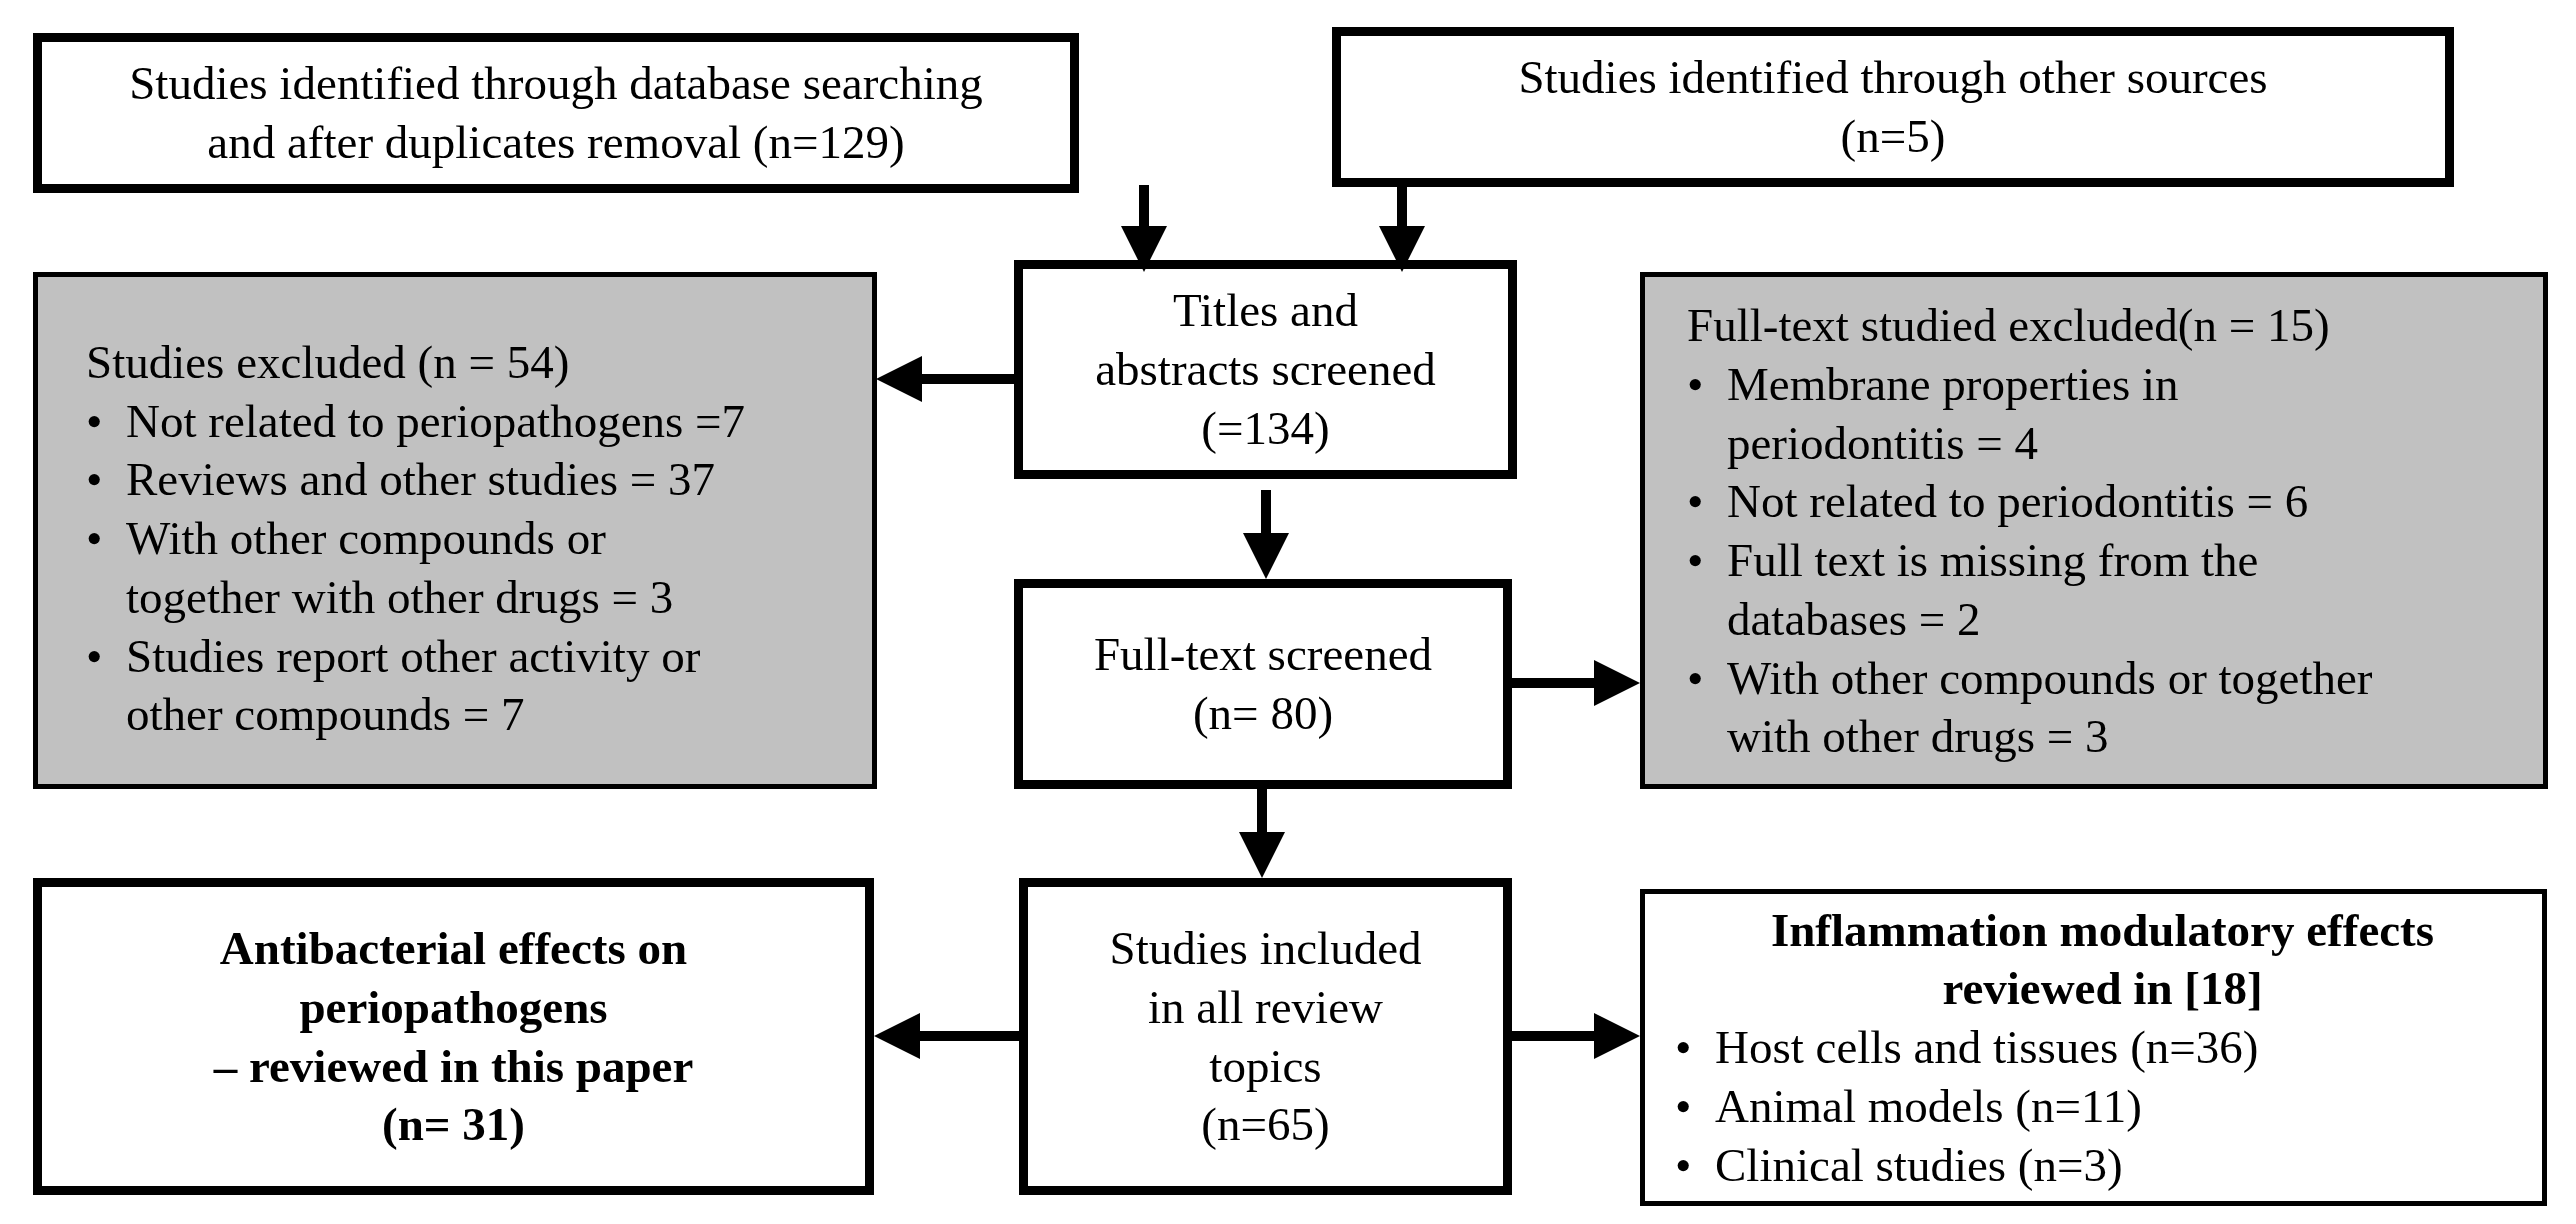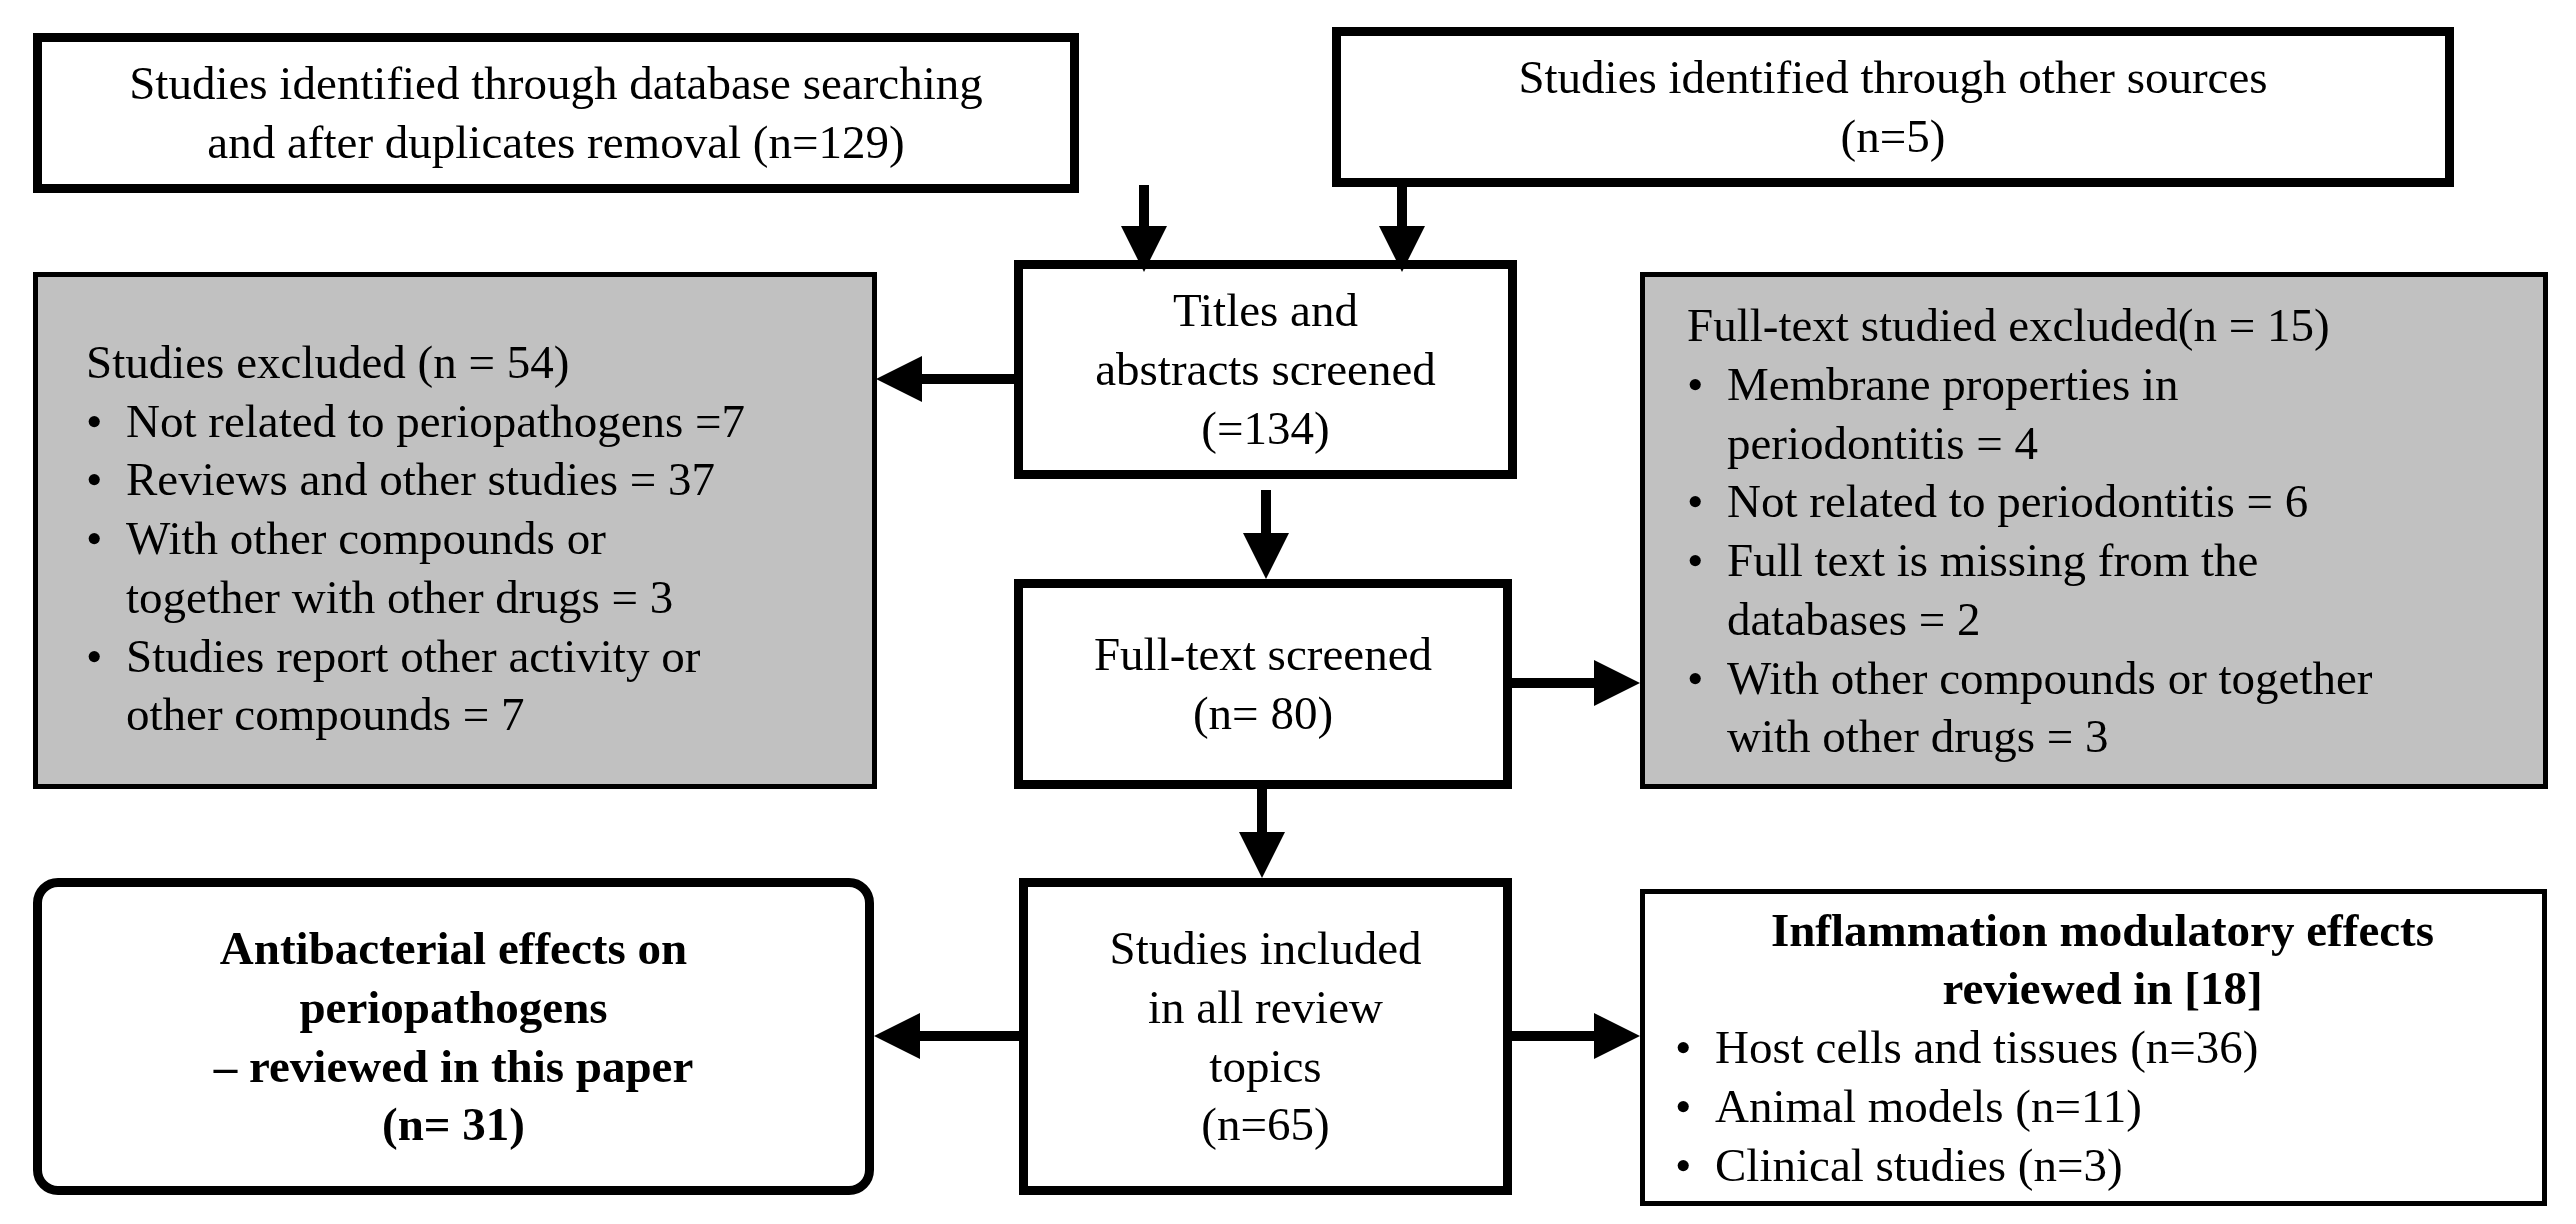--- a/index.html
+++ b/index.html
@@ -34,21 +34,21 @@
   ul.blist .dot{flex:0 0 40px;}
   ul.blist .btxt{white-space:pre-line;}
 
   
   .b-identified-db   {left:33px;  top:26.6px;   width:1046px; height:160px;margin-top:6px;}
   .b-identified-other{left:1332px;top:26.6px;   width:1122px; height:160px;}
   .b-gray-left       {left:33px;  top:272px;  width:844px; height:517px; padding:28px 24px 12px 48px;}
   .b-titles          {left:1014px;top:260px;  width:503px;  height:219px;align-items:center;}
   .b-gray-right      {left:1640px;top:272px;  width:908px; height:517px; padding:13px 18px 12px 42px;}
   .b-fulltext        {left:1014px;top:579px;  width:498px;  height:210px;}
-  .b-antibacterial   {left:33px;  top:878px; width:841px; height:317px;border-radius:25px;}
+  .b-antibacterial   {left:33px;  top:878px; width:841px; height:317px;}
   .b-included        {left:1019px;top:878px; width:493px;  height:317px;}
   .b-inflammation    {left:1640px;top:878px; width:907px; height:317px; padding:6px 12px 6px 30px;margin-top:11px;}
   .b-inflammation .title-c{width:100%;text-align:center;}
 
   
   .shaft{position:absolute;background:#000;}
   .head{position:absolute;width:0;height:0;}
   .head.down {border-left:23px solid transparent;border-right:23px solid transparent;border-top:46px solid #000;}
   .head.left {border-top:23px solid transparent;border-bottom:23px solid transparent;border-right:46px solid #000;}
   .head.right{border-top:23px solid transparent;border-bottom:23px solid transparent;border-left:46px solid #000;}

